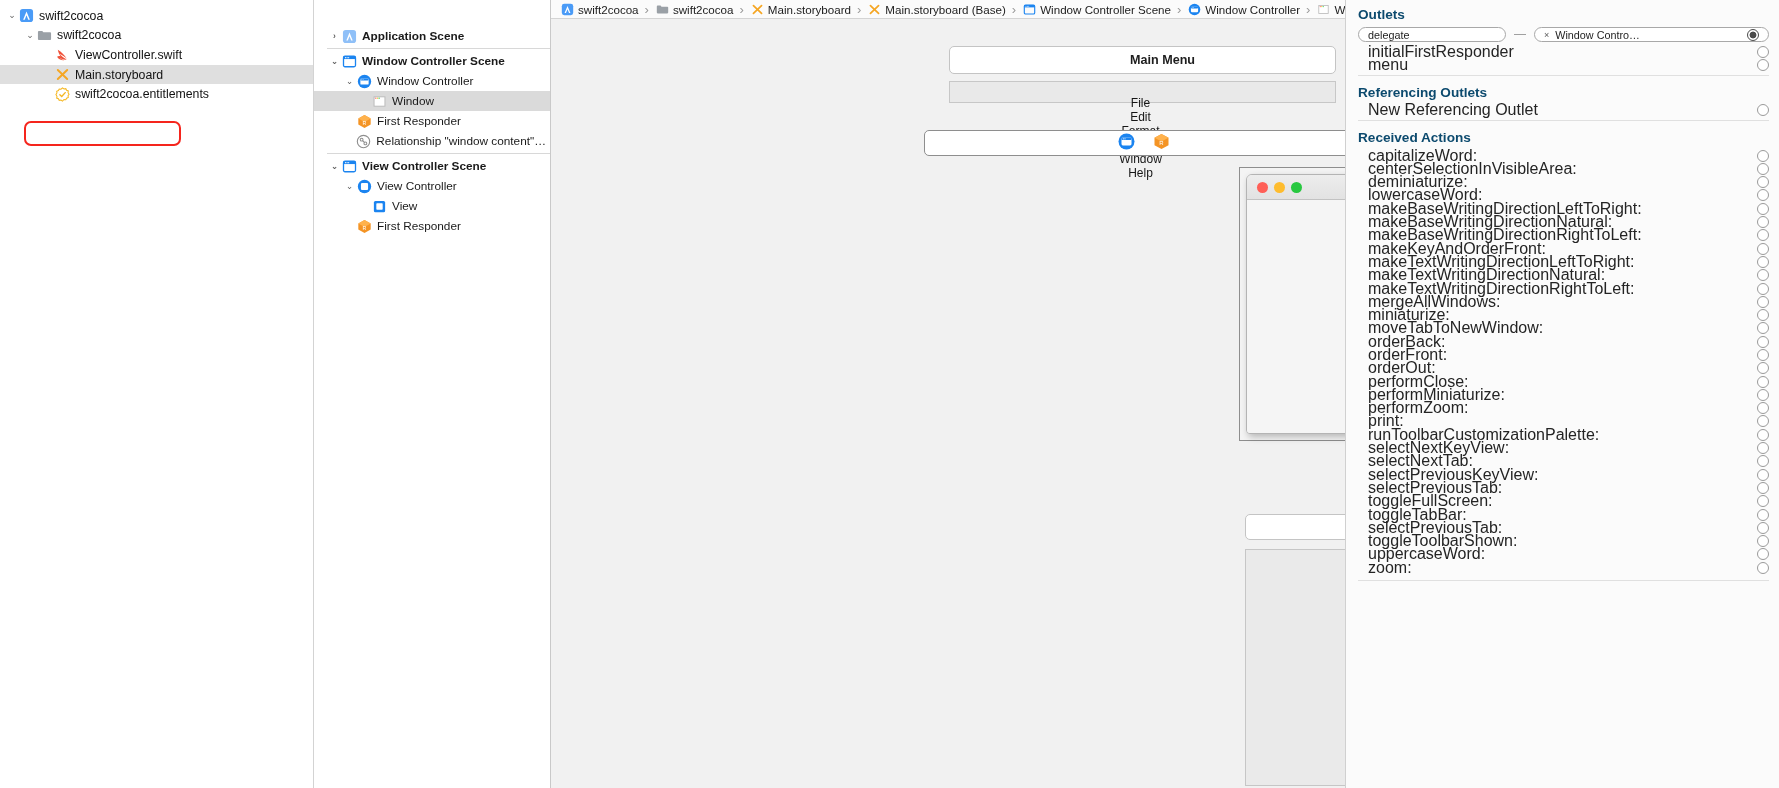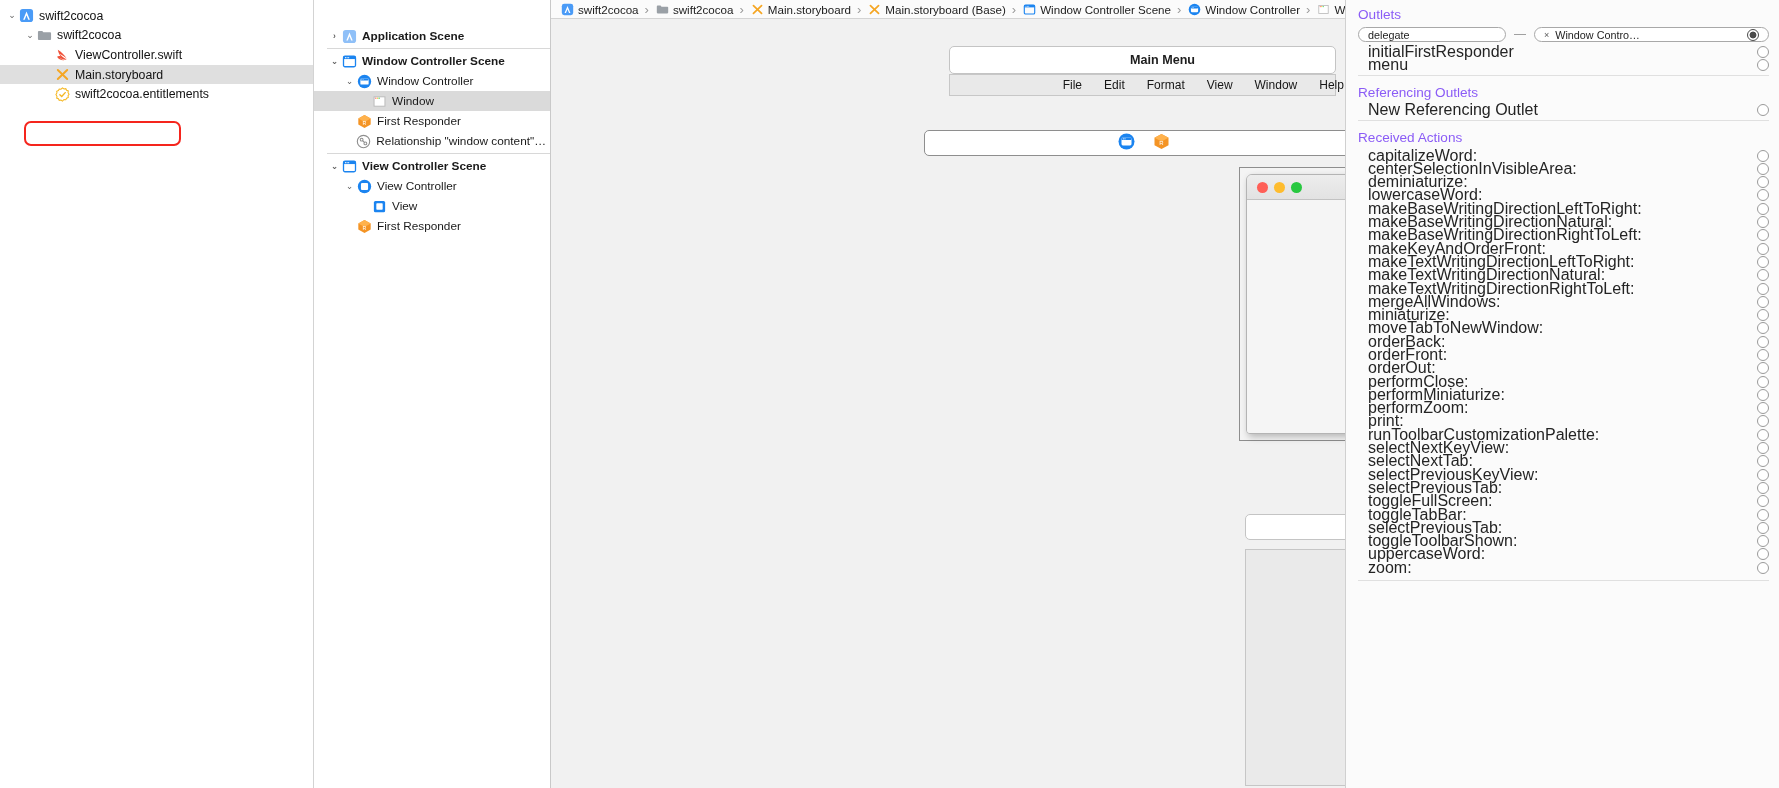--- a/index.html
+++ b/index.html
@@ -181,21 +181,21 @@
 
   
   .inspector {
     width: 434px; min-width: 434px; height: 788px;
     background: #fbfbfb;
     border-left: 1px solid #d0d0d0;
     padding: 3px 10px 0 12px;
     overflow: hidden;
   }
   .insp-head {
-    font-size: 13.6px; font-weight: normal; color: #8b5cf6;
+    font-size: 13.6px; font-weight: bold; color: #0c4a6e;
     margin: 4px 0 4px 0;
   }
   .insp-head.sub { margin-top: 9px; }
   .insp-rule { height: 1px; background: #e0e0e0; margin: 3px 0 3px 0; }
   .conn-row {
     display: flex; align-items: center;
     height: 13.3px;
     font-size: 16px; color: #242424;
     white-space: nowrap;
   }
@@ -504,21 +504,21 @@
             </svg>
           </span>
           <span>Window</span>
         </span>
       </div>
 
     <div class="scene" style="left:398px; top:46px; width:387px;">
       <div class="title-bar">
         <span>Main Menu</span>
       </div>
-      <div class="menubar" id="menubar" style="">
+      <div class="menubar" id="menubar" style="margin-top:7px;flex-direction:column;">
           <span class="mi app">swift2cocoa</span>
           <span class="mi">File</span>
           <span class="mi">Edit</span>
           <span class="mi">Format</span>
           <span class="mi">View</span>
           <span class="mi">Window</span>
           <span class="mi">Help</span>
         </div>
     </div>
 

